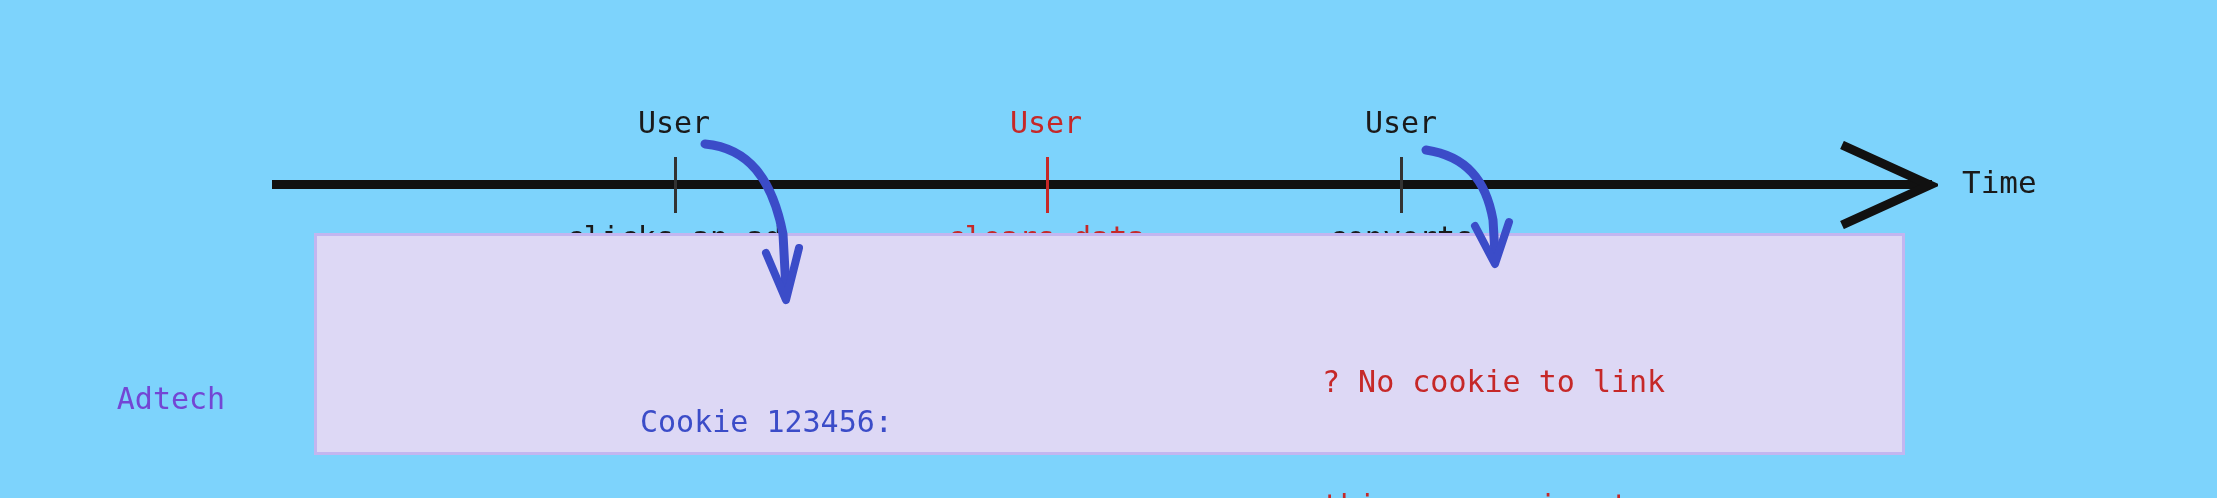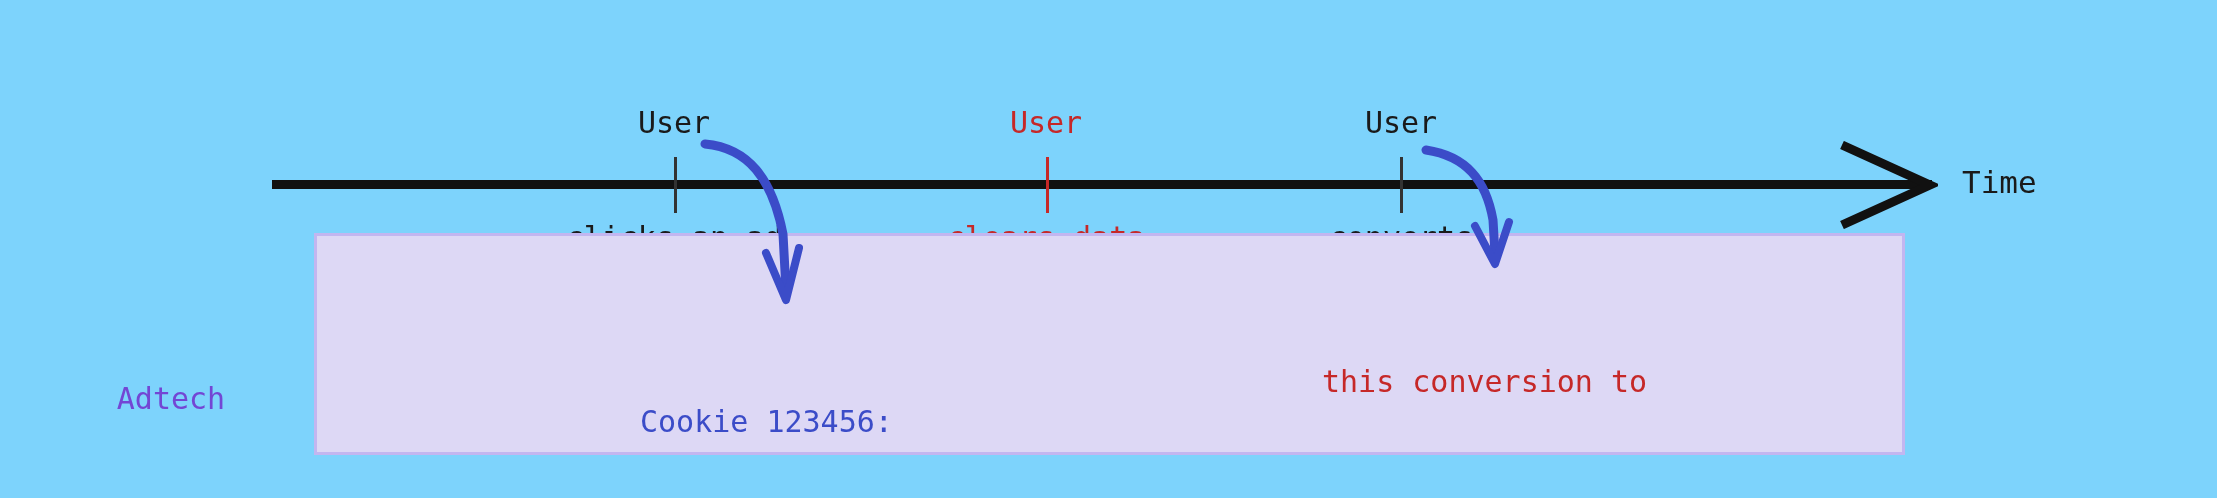--- a/index.html
+++ b/index.html
@@ -142,20 +142,21 @@
   </div>
 
   <div class="server-box"></div>
 
   <div class="note blue" style="left:640px; top:318px;">
     <div>Cookie 123456:</div>
     
   </div>
 
   <div class="note red" style="left:1322px; top:278px;">
+    <div>? No cookie to link</div>
     <div>this conversion to</div>
     
     
   </div>
 
   <svg class="curve-arrow" style="left:680px; top:130px;" width="180" height="190" viewBox="0 0 180 190">
     <path d="M 25 14 C 68 18, 92 48, 103 104 L 106 160" fill="none" stroke="#3b4cc8" stroke-width="9" stroke-linecap="round"></path>
     <path d="M 86 123 L 106 170 L 119 118" fill="none" stroke="#3b4cc8" stroke-width="8" stroke-linecap="round" stroke-linejoin="round"></path>
   </svg>
 

